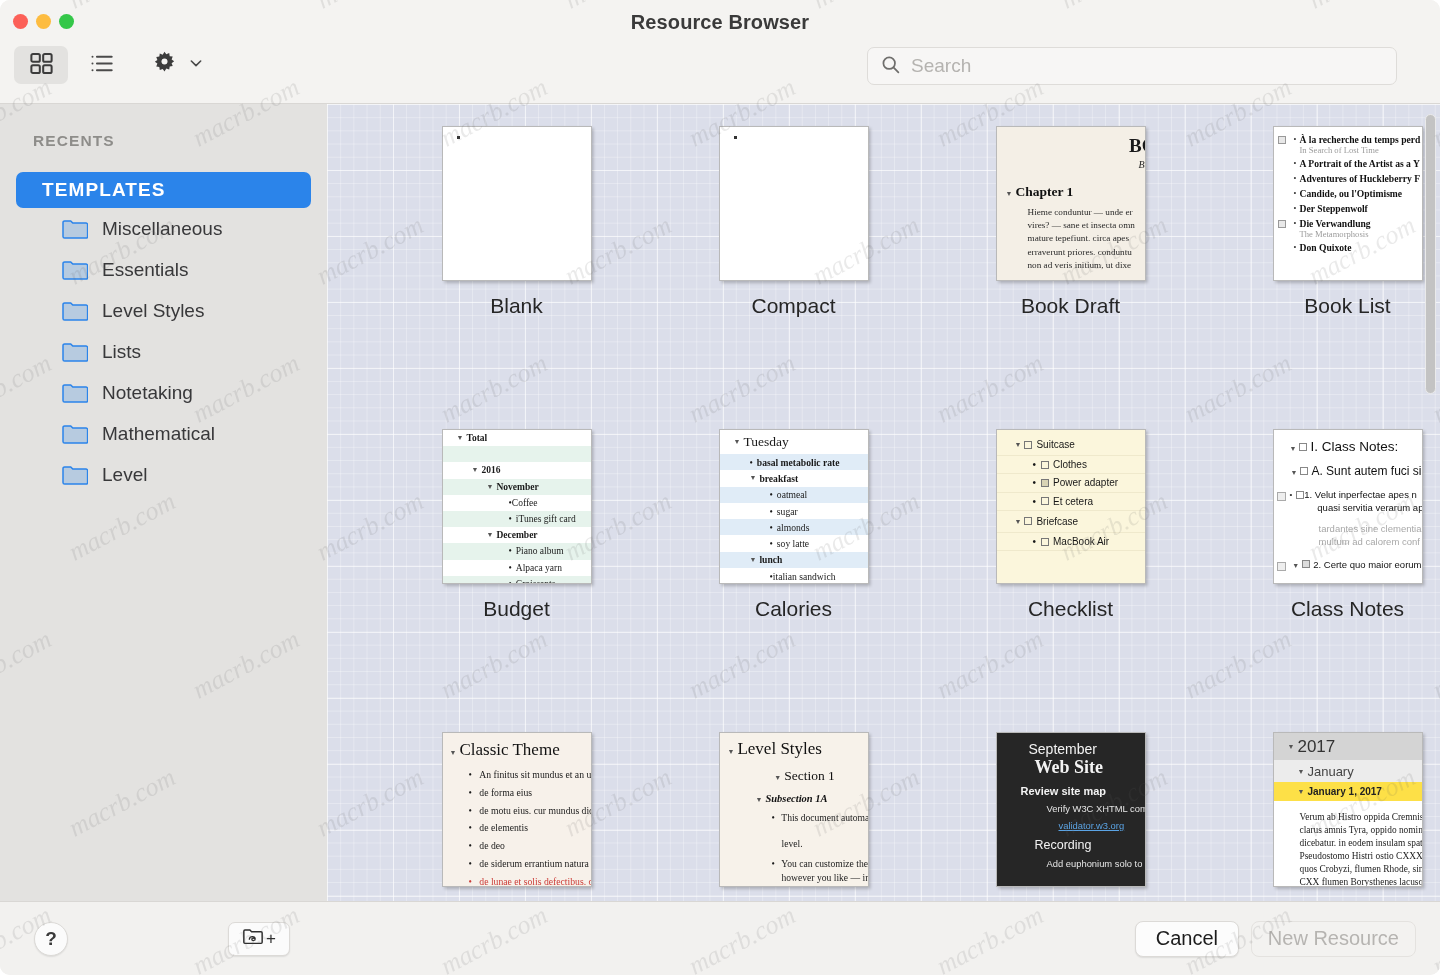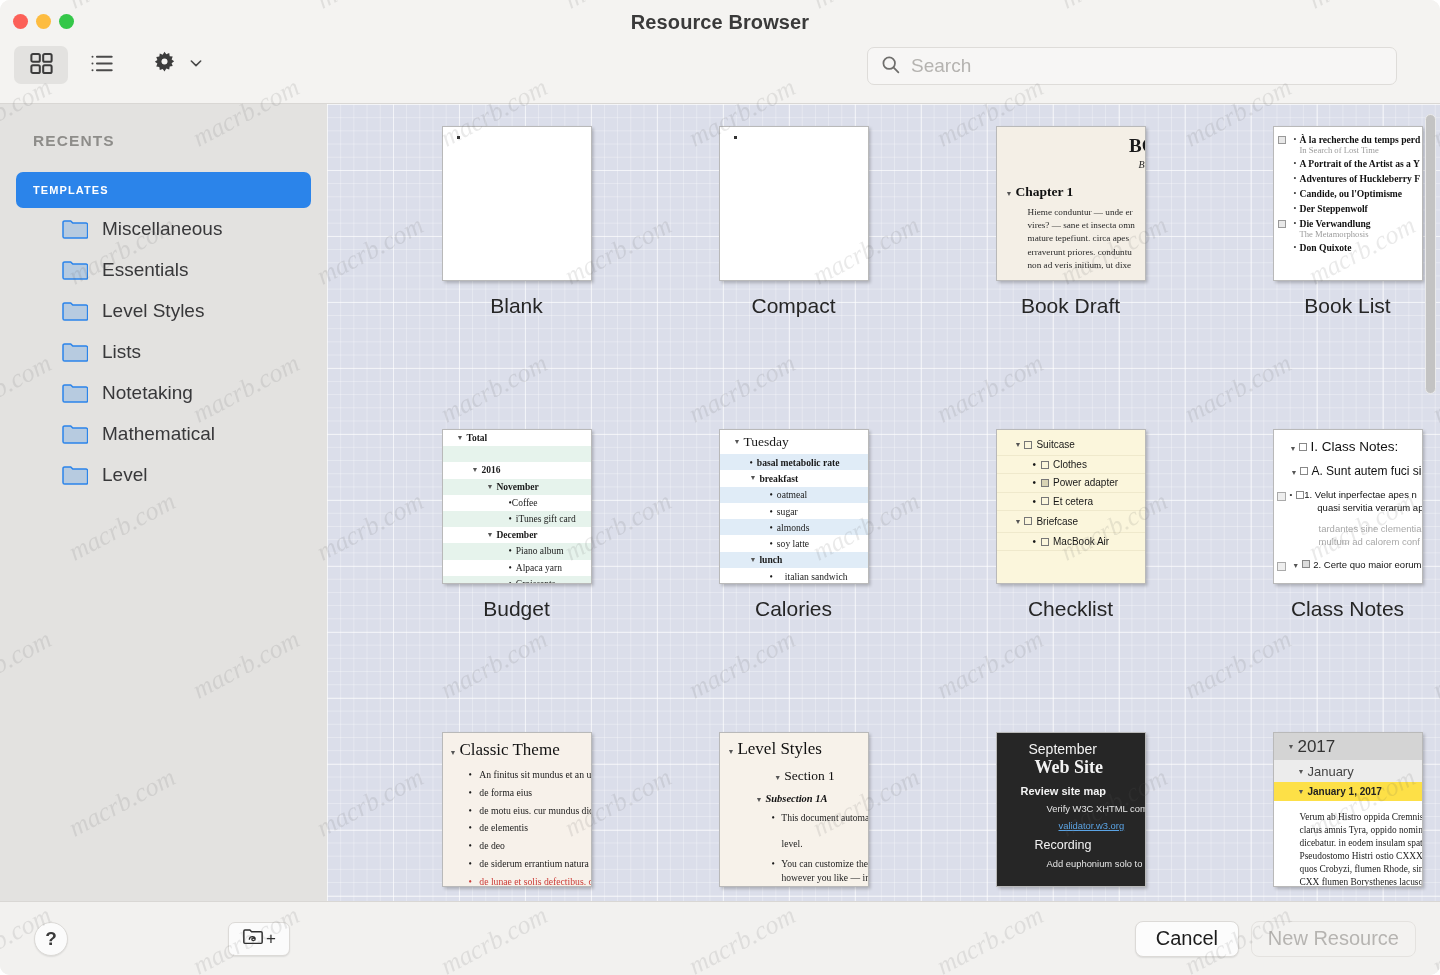--- a/index.html
+++ b/index.html
@@ -91,22 +91,22 @@
     color: #8e8d8a;
     padding: 0 0 0 33px;
     margin-bottom: 22px;
   }
   .sb-group {
     margin: 0 16px 0 16px;
     height: 36px;
     background: #2b84ea;
     border-radius: 7px;
     display: flex; align-items: center;
-    padding-left: 17px;
-    color: #ffffff; font-size: 11px; font-weight: bold;
+    padding-left: 26px;
+    color: #ffffff; font-size: 19px; font-weight: bold;
     letter-spacing: 1.1px;
   }
   .sb-item {
     height: 41px;
     display: flex; align-items: center;
     padding-left: 62px; gap: 14px;
     color: #38383a; font-size: 19px;
   }
   .folder {
     width: 26px; height: 21px; flex: 0 0 26px;
@@ -581,21 +581,21 @@
                     <span class="ca-b">breakfast</span>
                   </div>
               <div class="ca-row alt" style="padding-left:50px">• <span style="margin-left:4px">oatmeal</span></div>
               <div class="ca-row" style="padding-left:50px">• <span style="margin-left:4px">sugar</span></div>
               <div class="ca-row alt" style="padding-left:50px">• <span style="margin-left:4px">almonds</span></div>
               <div class="ca-row" style="padding-left:50px">• <span style="margin-left:4px">soy latte</span></div>
               <div class="ca-row alt" style="padding-left:30px">
                     <span class="tri">▼</span>
                     <span class="ca-b">lunch</span>
                   </div>
-              <div class="ca-row" style="padding-left:50px">• <span style="margin-left:12px">italian sandwich</span></div>
+              <div class="ca-row" style="padding-left:50px">• <span style="margin-left:0">italian sandwich</span></div>
             </div>
           </div>
             </div>
           <div class="cell-label">Calories</div>
         </div>
 
         <div class="cell" style="margin-top:110px">
           <div class="thumb-wrap">
               <div class="thumb">
             <div class="chk">

